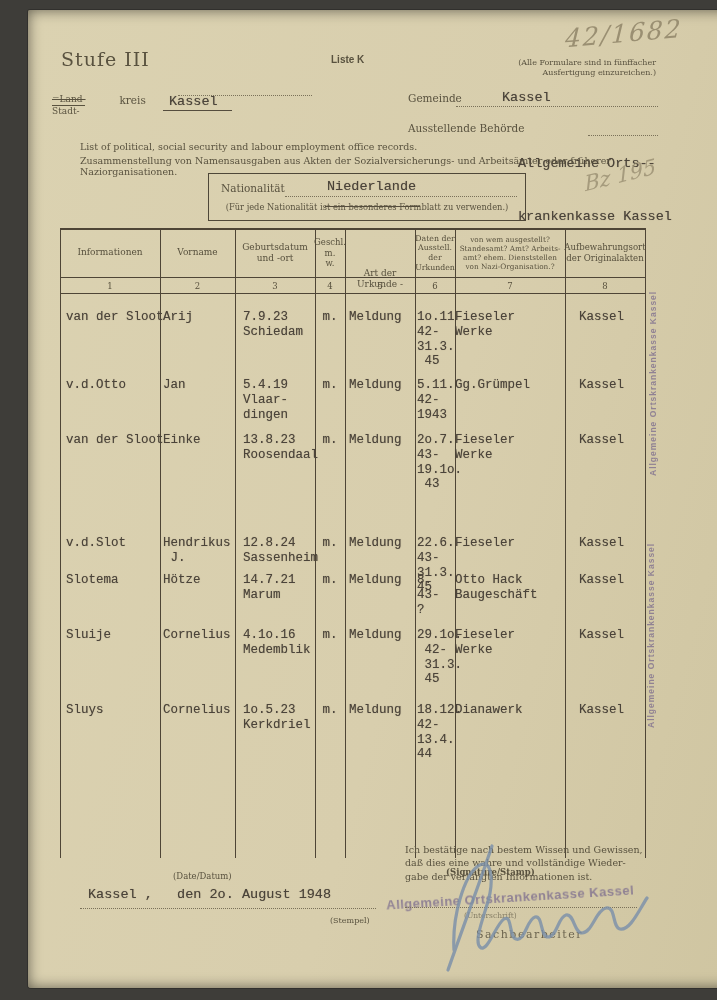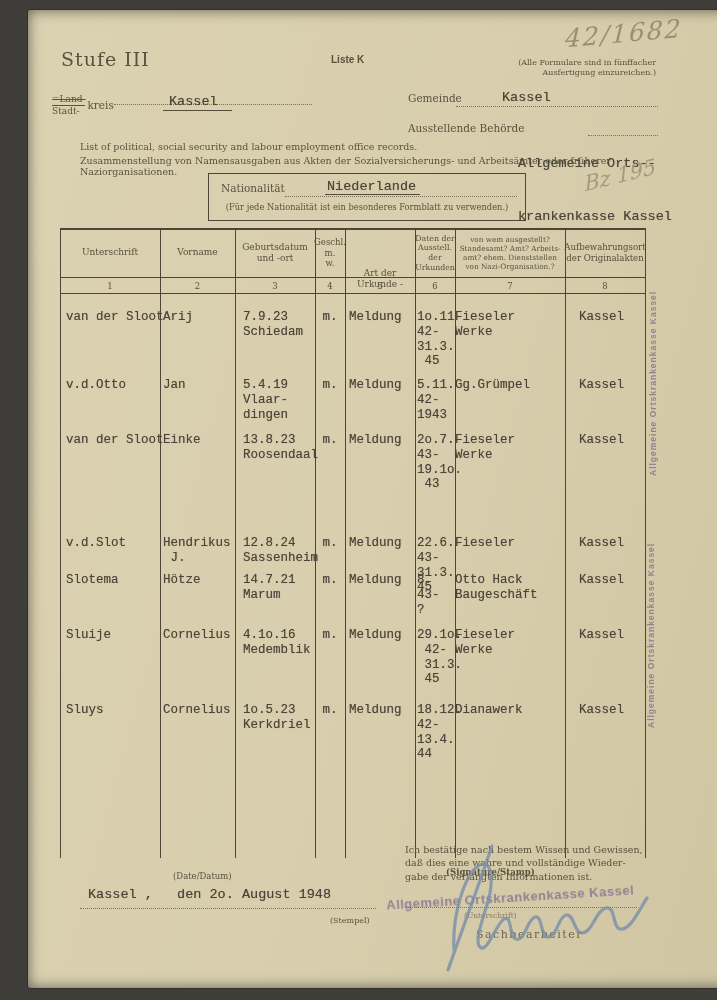--- a/index.html
+++ b/index.html
@@ -40,21 +40,21 @@
 
     <div class="abs printed" style="left:33px;top:38px;font-size:19px;letter-spacing:1px;">Stufe III</div>
     <div class="abs printed" style="left:303px;top:44px;font-size:10px;font-weight:bold;font-family:'Liberation Sans',sans-serif;">Liste K</div>
     <div class="abs hand" style="left:538px;top:14px;font-size:25px;letter-spacing:2px;transform:rotate(-5deg) skewX(-8deg);">42/1682</div>
     <div class="abs printed" style="left:462px;top:48px;width:166px;text-align:right;font-size:8px;line-height:1.25;">
       <div>(Alle Formulare sind in fünffacher</div>
       <div>Ausfertigung einzureichen.)</div>
     </div>
 
     <div class="abs" style="left:24px;top:84px;width:260px;">
-      <div style="display:flex;align-items:center;">
+      <div style="display:flex;align-items:flex-start;gap:32px;">
         <div style="font-size:9px;line-height:1.2;color:#59523f;">
           <div style="text-decoration:line-through;">=Land-</div>
           <div style="border-top:1px solid #59523f;">Stadt-</div>
         </div>
         <div class="printed" style="font-size:10.5px;margin-left:2px;">kreis</div>
         <div class="dotted" style="flex:1;margin-bottom:3px;"></div>
       </div>
     </div>
     <div class="abs typed" style="left:135px;top:84px;font-size:13.5px;border-bottom:1px solid #554d3e;padding:0 14px 1px 6px;">Kassel</div>
 
@@ -68,41 +68,41 @@
       <div>Allgemeine Orts--</div>
       <div>krankenkasse Kassel</div>
     </div>
 
     <div class="abs printed" style="left:52px;top:131px;font-size:9.5px;">List of political, social security and labour employment office records.</div>
     <div class="abs printed" style="left:52px;top:145px;font-size:9.5px;width:566px;">Zusammenstellung von Namensausgaben aus Akten der Sozialversicherungs- und Arbeitsämter oder früherer Naziorganisationen.</div>
 
     <div class="abs" style="left:180px;top:163px;width:316px;height:46px;border:1.3px solid #4e4738;">
       <div style="position:absolute;left:12px;top:8px;font-size:10.5px;color:#59523f;">Nationalität</div>
       <div class="dotted abs" style="left:76px;top:21px;width:232px;"></div>
-      <div class="abs typed" style="left:116px;top:5px;font-size:13.5px;border-bottom:1px solid #554d3e;padding:0 4px 0 2px;">Niederlande</div>
+      <div class="abs typed" style="left:116px;top:5px;font-size:13.5px;border-bottom:1px solid #554d3e;padding:0 4px 12px 2px;">Niederlande</div>
       <div class="abs printed" style="left:0;top:28px;width:100%;text-align:center;font-size:8.3px;">(Für jede Nationalität ist ein besonderes Formblatt zu verwenden.)</div>
     </div>
     <div class="abs hand" style="left:556px;top:162px;font-size:21px;transform:rotate(-14deg) skewX(-10deg);opacity:.8;">Bz 195</div>
 
     <div class="hline" style="top:218px;height:2px;"></div>
     <div class="hline" style="top:267px;"></div>
     <div class="hline" style="top:283px;"></div>
     <div id="tlines">
         <div class="vline" style="left: 32px;"></div>
         <div class="vline" style="left: 132px;"></div>
         <div class="vline" style="left: 207px;"></div>
         <div class="vline" style="left: 287px;"></div>
         <div class="vline" style="left: 317px;"></div>
         <div class="vline" style="left: 387px;"></div>
         <div class="vline" style="left: 427px;"></div>
         <div class="vline" style="left: 537px;"></div>
         <div class="vline" style="left: 617px;"></div>
       </div>
     <div id="thead">
-        <div class="hcell" style="left: 32px; width: 100px; font-size: 9px;">Unterschrift</div>
+        <div class="hcell" style="left: 32px; width: 100px; font-size: 9px;">Informationen</div>
         <div class="ncell" style="left: 32px; width: 100px;">1</div>
         <div class="hcell" style="left: 132px; width: 75px; font-size: 9px;">Vorname</div>
         <div class="ncell" style="left: 132px; width: 75px;">2</div>
         <div class="hcell" style="left: 207px; width: 80px; font-size: 9px;">Geburtsdatum
 und -ort</div>
         <div class="ncell" style="left: 207px; width: 80px;">3</div>
         <div class="hcell" style="left: 287px; width: 30px; font-size: 8.5px;">Geschl.
 m.
 w.</div>
         <div class="ncell" style="left: 287px; width: 30px;">4</div>

